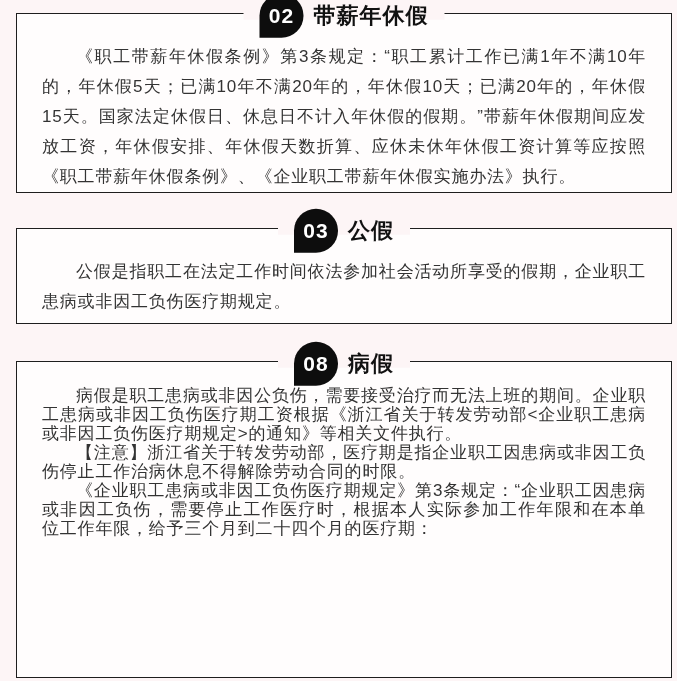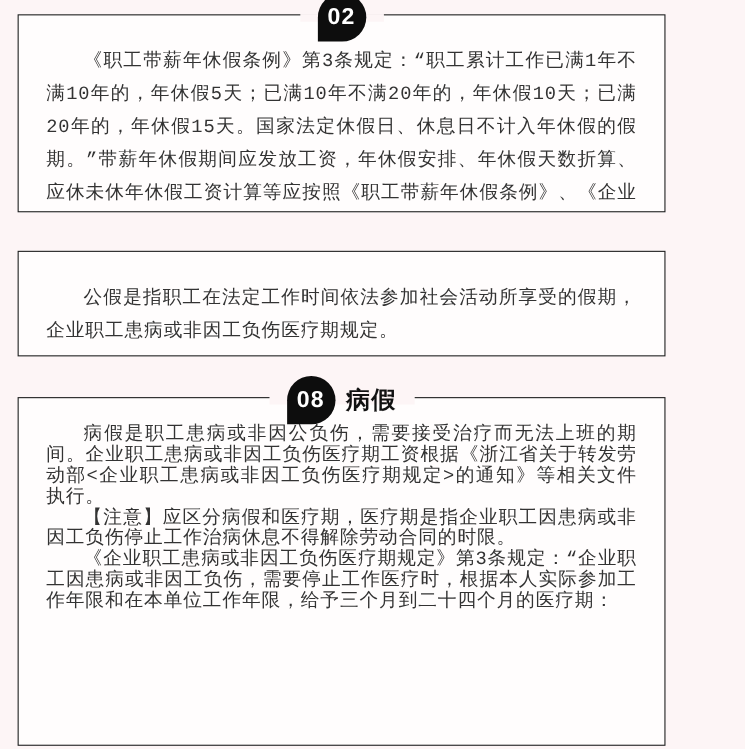--- a/index.html
+++ b/index.html
@@ -13,21 +13,21 @@
   }
   .page {
     position: relative;
     width: 677px;
     height: 681px;
   }
   .card {
     position: relative;
     box-sizing: border-box;
     margin-left: 16px;
-    width: 589px;
+    width: 656px;
     border: 1.5px solid var(--border-color, #1e1e1e);
     background: var(--box-bg, #fffdfd);
   }
   .card-1 { margin-top: 13px; height: 180px; }
   .card-2 { margin-top: 35px; height: 96px; }
   .card-3 { margin-top: 37px; height: 317px; }
 
   .card-header {
     position: absolute;
     top: 0;
@@ -83,48 +83,52 @@
     color: var(--text-color, #333333);
     font-size: 17px;
     line-height: 30px;
     letter-spacing: 0.8px;
     text-align: justify;
   }
   .card-3 .card-body { padding-top: 24px; line-height: 19px; }
   .card-body p {
     margin: 0;
     text-indent: 2em;
-    font-family: Liberation Mono, monospace;
   }
 </style>
 </head>
 <body>
 
 <div class="page">
 
   <section class="card card-1">
     <div class="card-header">
       <span class="badge">02</span>
+      <span class="section-title">带薪年休假</span>
     </div>
     <div class="card-body">
       <p>《职工带薪年休假条例》第3条规定：“职工累计工作已满1年不满10年的，年休假5天；已满10年不满20年的，年休假10天；已满20年的，年休假15天。国家法定休假日、休息日不计入年休假的假期。”带薪年休假期间应发放工资，年休假安排、年休假天数折算、应休未休年休假工资计算等应按照《职工带薪年休假条例》、《企业职工带薪年休假实施办法》执行。</p>
     </div>
   </section>
 
   <section class="card card-2">
+    <div class="card-header">
+      <span class="badge">03</span>
+      <span class="section-title">公假</span>
+    </div>
     <div class="card-body">
       <p>公假是指职工在法定工作时间依法参加社会活动所享受的假期，企业职工患病或非因工负伤医疗期规定。</p>
     </div>
   </section>
 
   <section class="card card-3">
     <div class="card-header">
       <span class="badge">08</span>
       <span class="section-title">病假</span>
     </div>
     <div class="card-body">
       <p>病假是职工患病或非因公负伤，需要接受治疗而无法上班的期间。企业职工患病或非因工负伤医疗期工资根据《浙江省关于转发劳动部&lt;企业职工患病或非因工负伤医疗期规定&gt;的通知》等相关文件执行。</p>
-      <p>【注意】应区分病假和医疗期，医疗期是指企业职工因患病或非因工负伤停止工作治病休息不得解除劳动合同的时限。</p>
+      <p>【注意】浙江省关于转发劳动部，医疗期是指企业职工因患病或非因工负伤停止工作治病休息不得解除劳动合同的时限。</p>
       <p>《企业职工患病或非因工负伤医疗期规定》第3条规定：“企业职工因患病或非因工负伤，需要停止工作医疗时，根据本人实际参加工作年限和在本单位工作年限，给予三个月到二十四个月的医疗期：</p>
     </div>
   </section>
 
 </div>
 
 </body></html>

